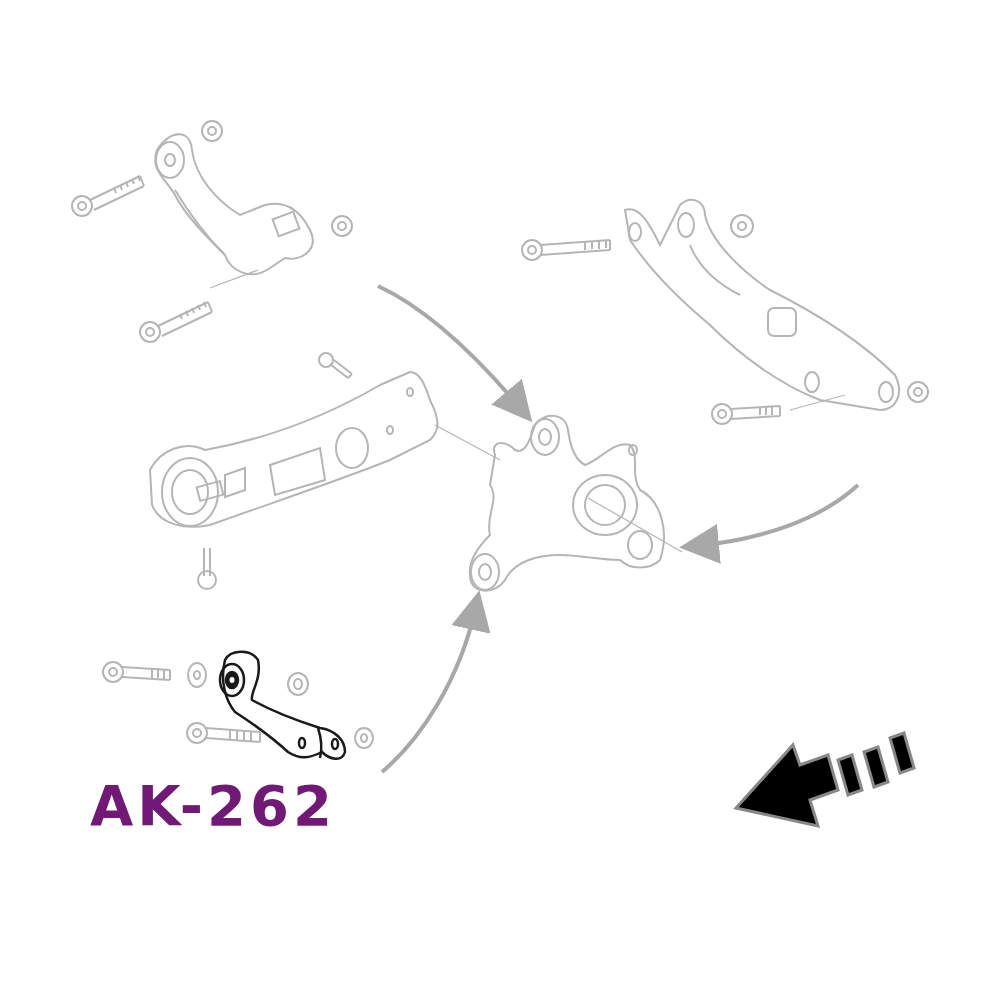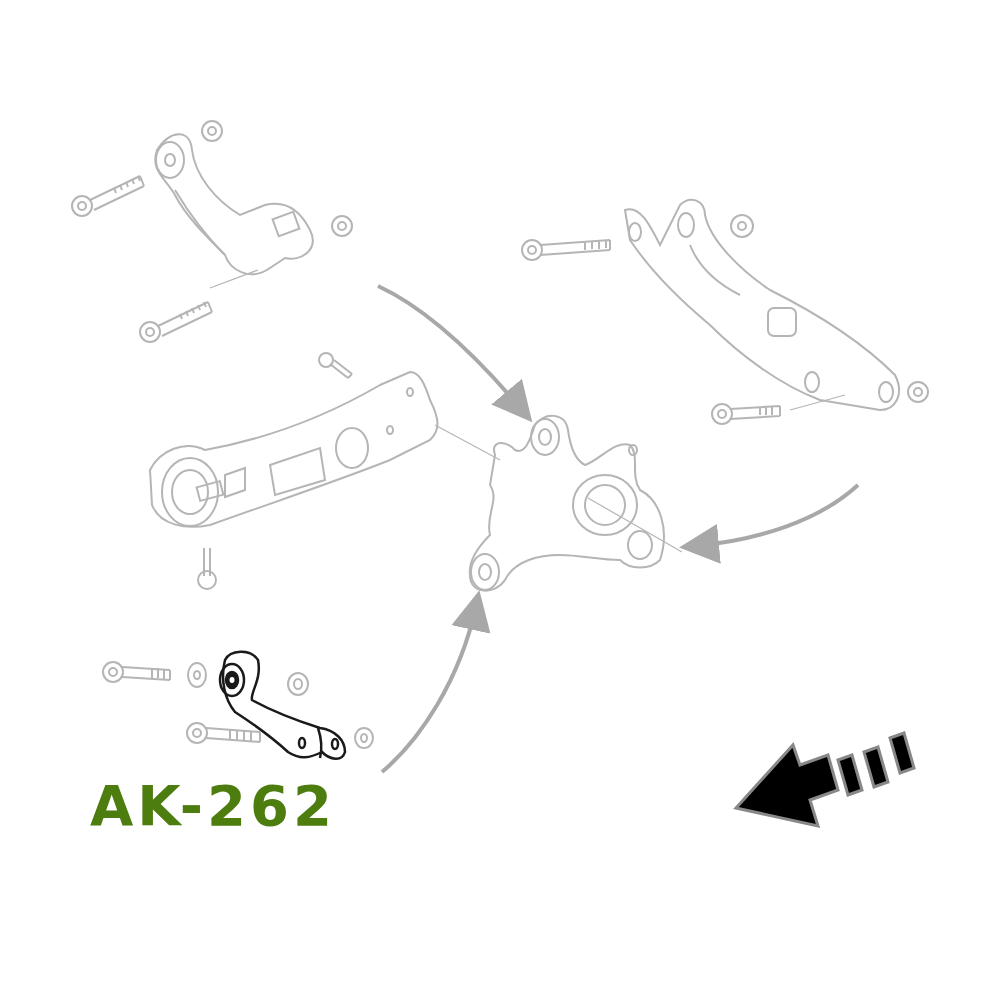--- a/index.html
+++ b/index.html
@@ -167,14 +167,14 @@
   </g>
 
   <g stroke="#888888" stroke-width="3" fill="#000000">
     <path d="M736,808 L793,745 L800,765 L828,755 L838,790 L810,800 L818,826 Z"></path>
     <path d="M838,760 L852,755 L862,790 L848,795 Z"></path>
     <path d="M864,752 L878,747 L888,782 L874,787 Z"></path>
     <path d="M890,738 L904,733 L914,768 L900,773 Z"></path>
   </g>
 </svg>
 
-<div class="part-code" style="color:#4d7c0f;">AK-262</div>
+<div class="part-code" style="color:#701a75;">AK-262</div>
 </div>
 
 </body></html>

